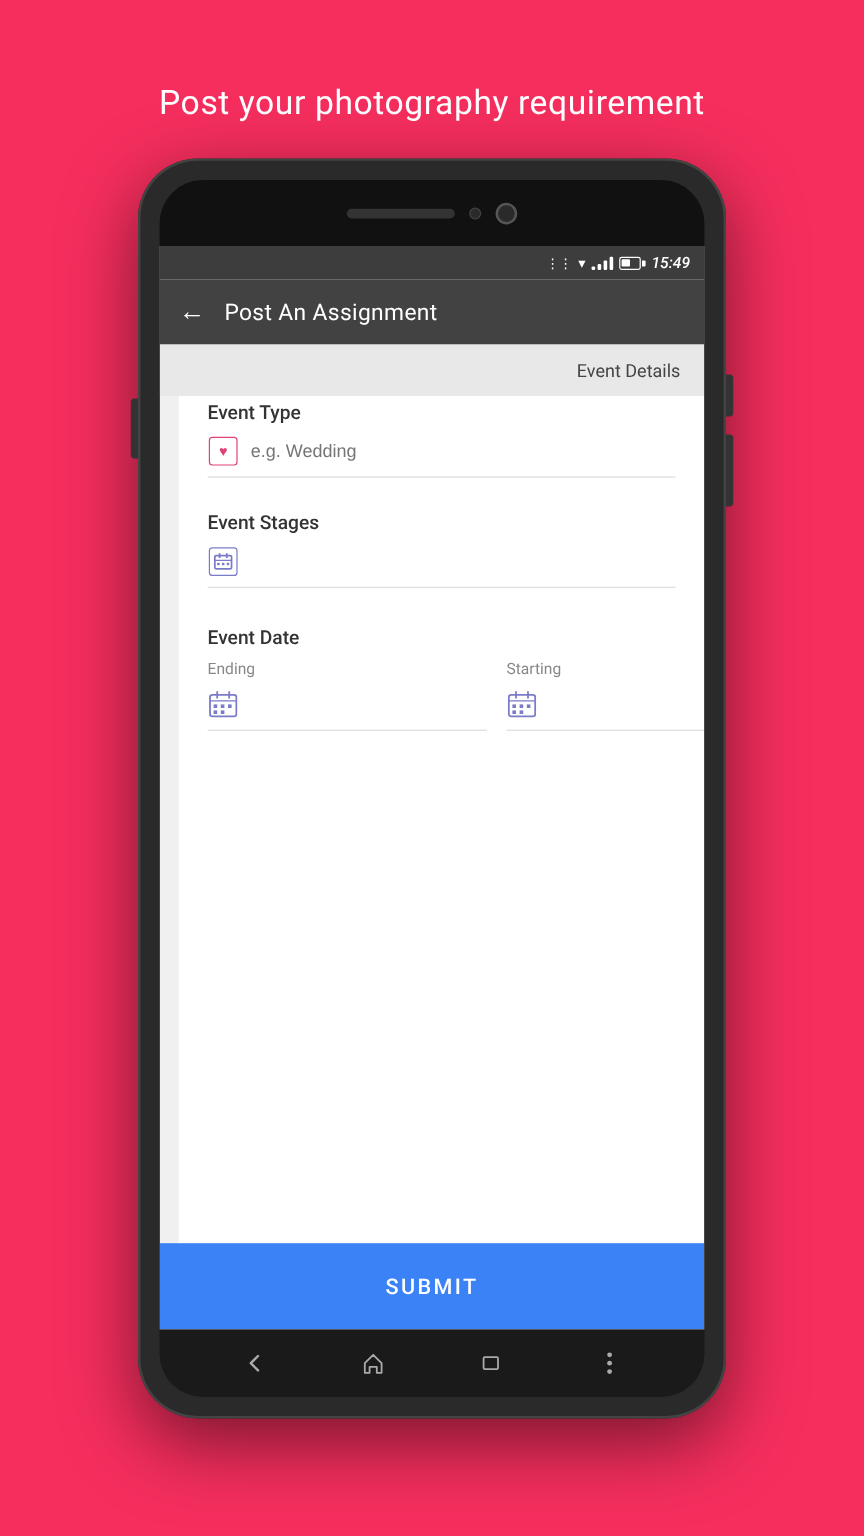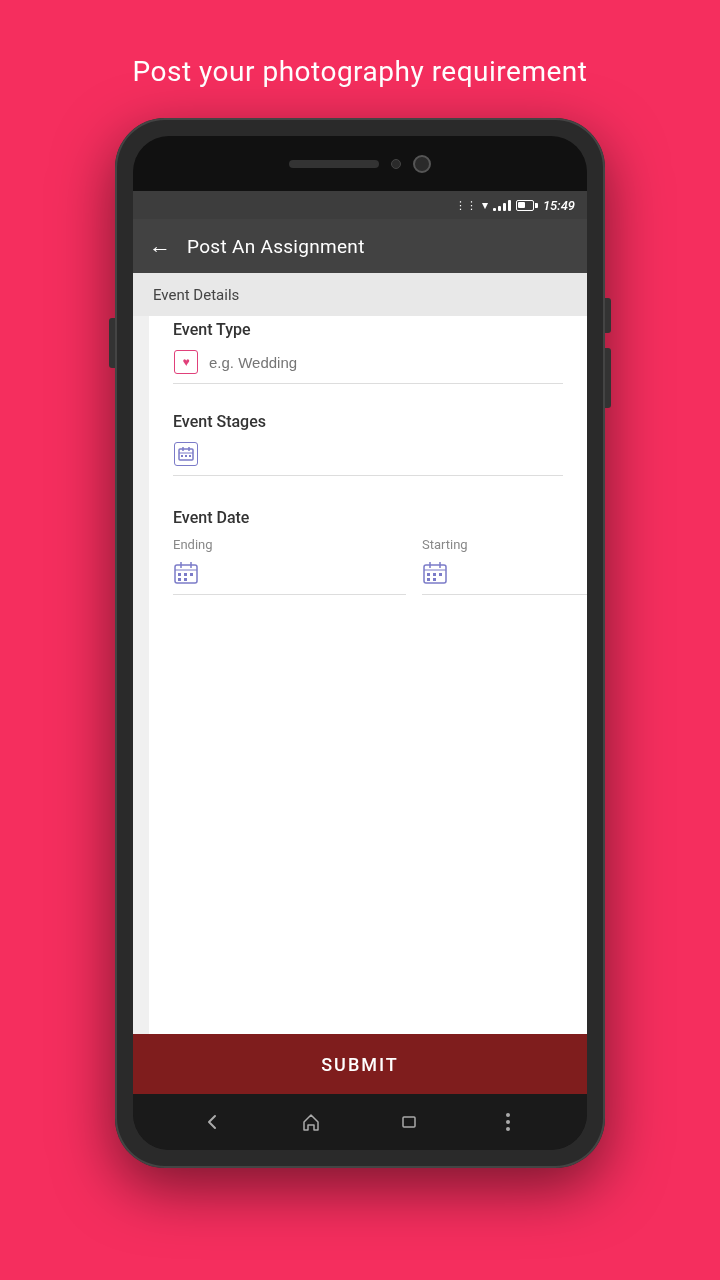--- a/index.html
+++ b/index.html
@@ -13,21 +13,21 @@
       align-items: center;
       font-family: 'Roboto', Arial, sans-serif;
       overflow: hidden;
     }
 
     .page-title {
       color: white;
       font-size: 28px;
       font-weight: 400;
       text-align: center;
-      margin-top: 55px;
+      margin-top: 69px;
       margin-bottom: 30px;
       letter-spacing: 0.5px;
     }
 
     .phone-wrapper {
       width: 490px;
       height: 1050px;
       background: #2a2a2a;
       border-radius: 50px;
       padding: 18px;
@@ -149,20 +149,21 @@
       flex: 1;
       overflow: hidden;
       display: flex;
       flex-direction: column;
     }
 
     .section-header {
       background: #e8e8e8;
       padding: 12px 20px;
       flex-shrink: 0;
+      text-align: right;
     }
 
     .section-header-text {
       font-size: 15px;
       color: #444;
       font-weight: 400;
     }
 
     .form-area {
       background: white;
@@ -276,22 +277,22 @@
     .icon-calendar {
       width: 26px;
       height: 26px;
       display: flex;
       align-items: center;
       justify-content: center;
     }
 
     
     .submit-btn {
-      background: #7f1d1d;
-      height: 60px;
+      background: #3b82f6;
+      height: 72px;
       display: flex;
       align-items: center;
       justify-content: center;
       cursor: pointer;
       flex-shrink: 0;
     }
 
     .submit-btn-text {
       color: white;
       font-size: 18px;

